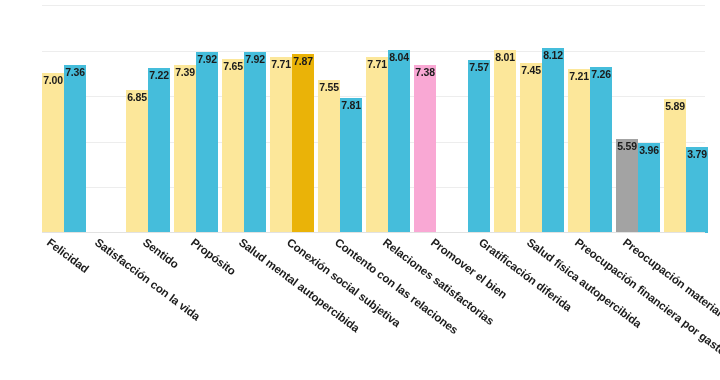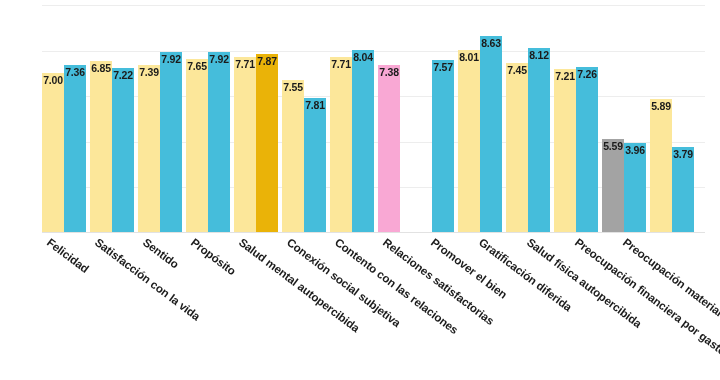--- a/index.html
+++ b/index.html
@@ -118,21 +118,21 @@
     <div class="groups" id="groups">
         <div class="group">
           <div class="bar s0" style="height: 159.6px; background: rgb(252, 231, 154);">
             <span class="vlabel">7.00</span>
           </div>
           <div class="bar s1" style="height: 167.808px; background: rgb(69, 189, 219);">
             <span class="vlabel">7.36</span>
           </div>
         </div>
         <div class="group">
-          <div class="bar s0" style="height: 172px; background: rgb(252, 231, 154);">
+          <div class="bar s0" style="height: 143px; background: rgb(252, 231, 154); margin-left: 36px;">
             <span class="vlabel">6.85</span>
           </div>
           <div class="bar s1" style="height: 164.616px; background: rgb(69, 189, 219); margin-top: 20px;">
             <span class="vlabel">7.22</span>
           </div>
         </div>
         <div class="group">
           <div class="bar s0" style="height: 168.492px; background: rgb(252, 231, 154);">
             <span class="vlabel">7.39</span>
           </div>
@@ -176,23 +176,20 @@
           <div class="bar s0" style="height: 168.264px; background: #f9a8d4;">
             <span class="vlabel">7.38</span>
           </div>
           <div class="bar s1" style="height: 172.596px; background: rgb(69, 189, 219); margin-left: 32px;">
             <span class="vlabel">7.57</span>
           </div>
         </div>
         <div class="group">
           <div class="bar s0" style="height: 182.628px; background: rgb(252, 231, 154);">
             <span class="vlabel">8.01</span>
-          </div>
-          <div class="bar s1" style="height: 196.764px; background: rgb(69, 189, 219);">
-            <span class="vlabel">8.63</span>
           </div>
         </div>
         <div class="group">
           <div class="bar s0" style="height: 169.86px; background: rgb(252, 231, 154);">
             <span class="vlabel">7.45</span>
           </div>
           <div class="bar s1" style="height: 185.136px; background: rgb(69, 189, 219);">
             <span class="vlabel">8.12</span>
           </div>
         </div>

